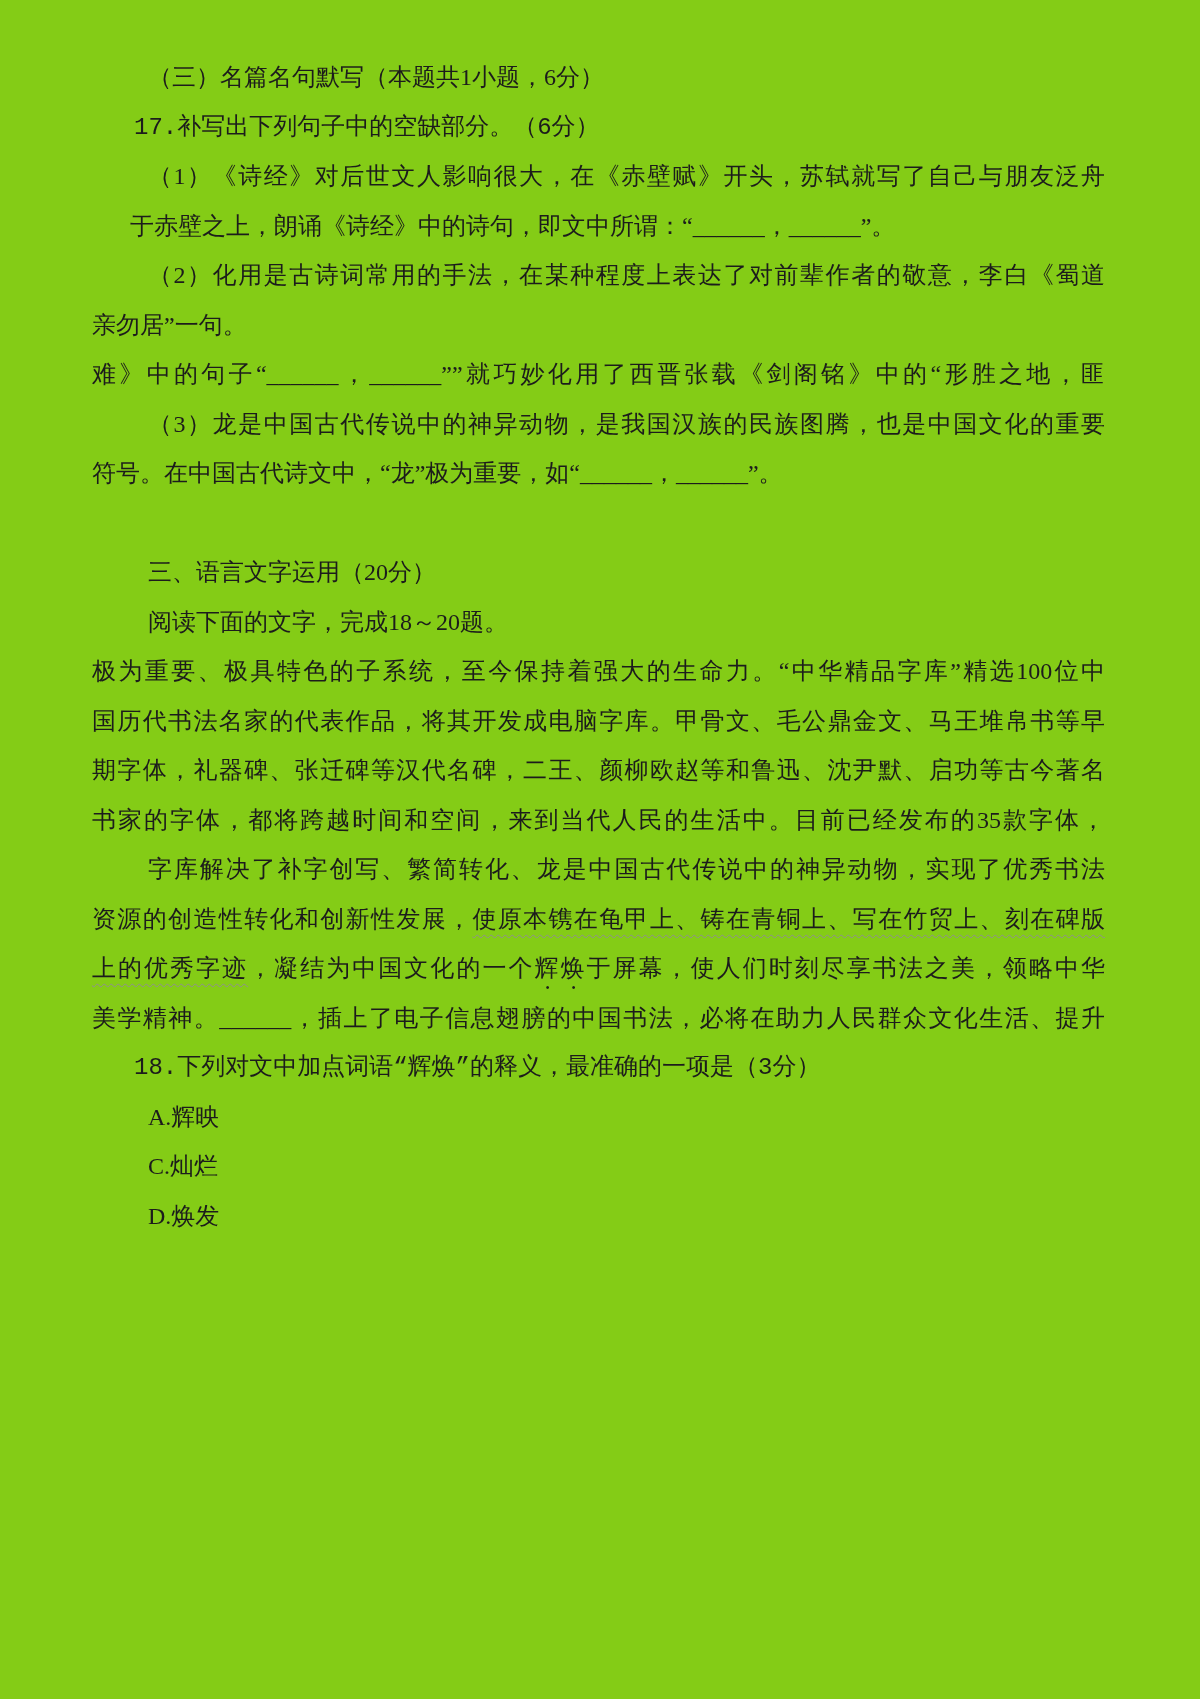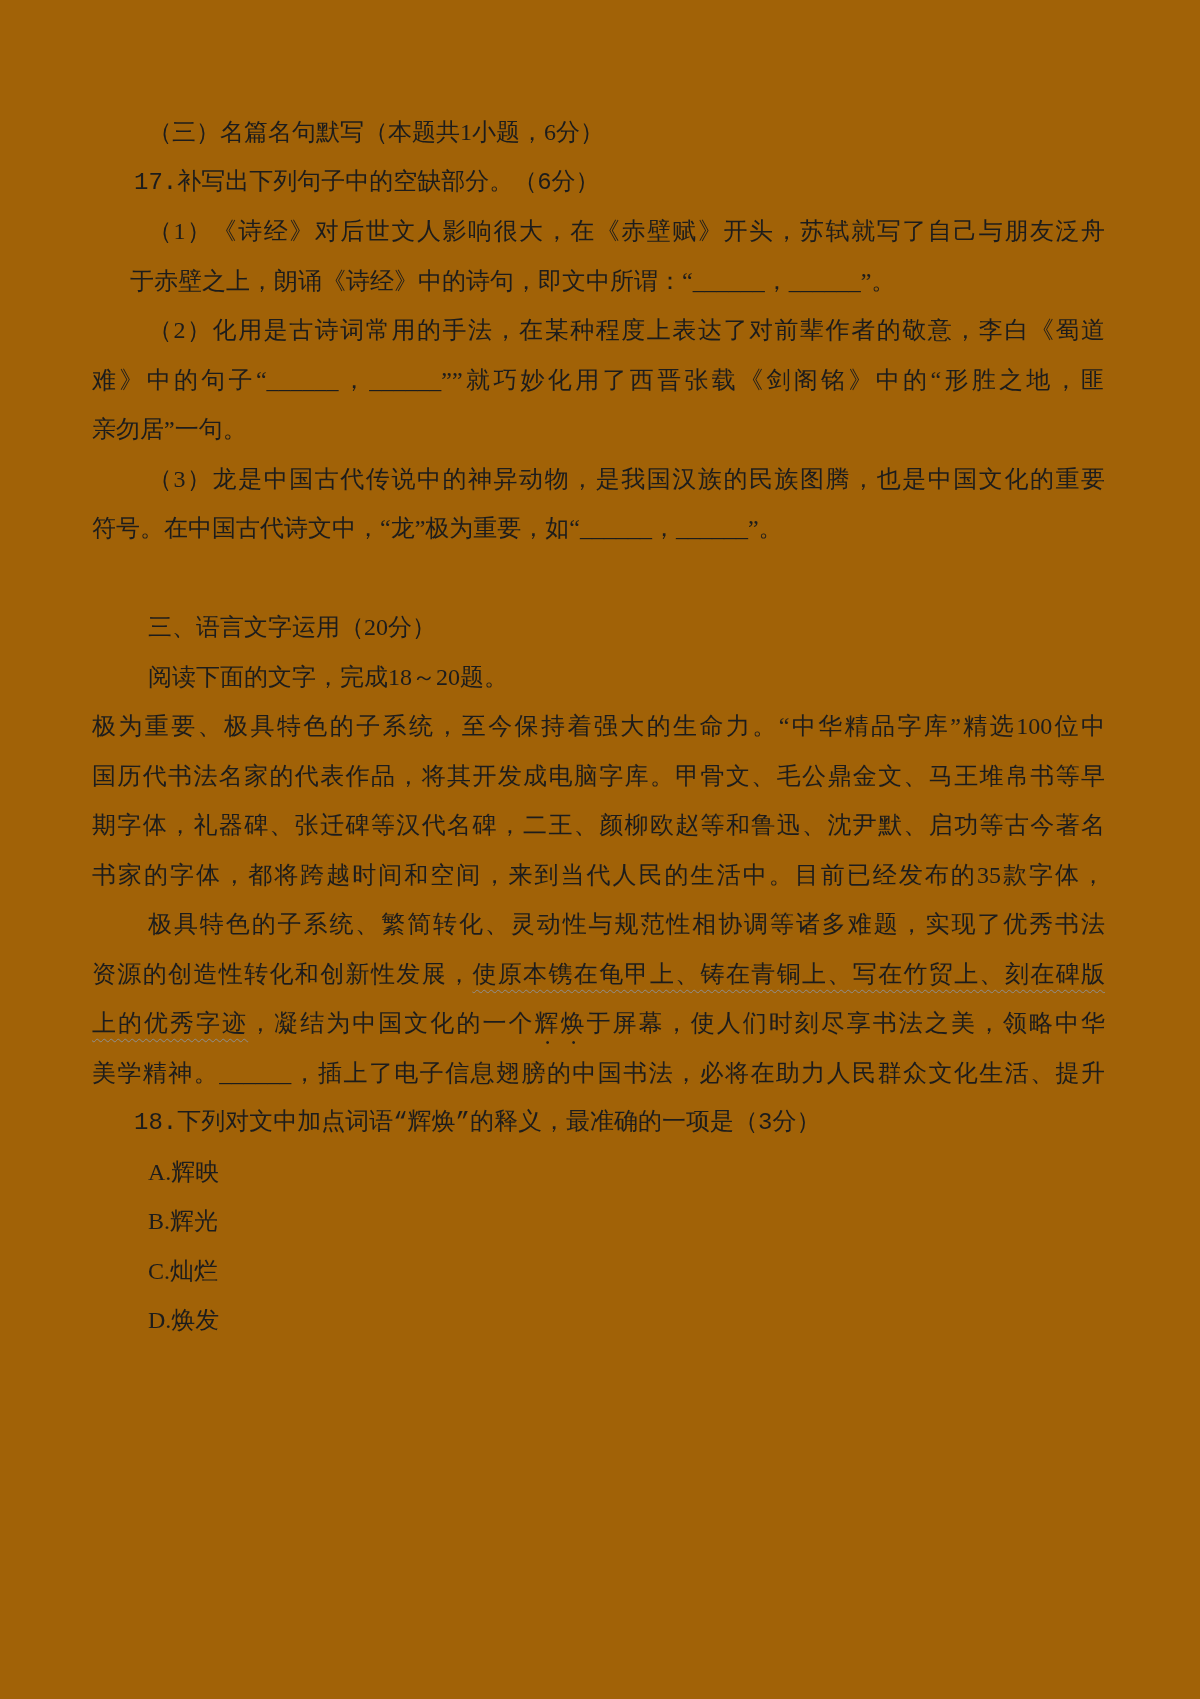--- a/index.html
+++ b/index.html
@@ -1,23 +1,23 @@
 <!DOCTYPE html>
 <html><head>
 <meta charset="utf-8">
 <style>
   html, body { margin: 0; padding: 0; background: #ffffff; }
   .page {
     position: relative;
     width: 1200px;
     height: 1699px;
     margin: 0 auto;
-    background: #a16207;
+    background: #84cc16;
     box-sizing: border-box;
-    padding: 108px 95px 0 92px;
+    padding: 53px 95px 0 92px;
     font-family: "Liberation Serif", "DejaVu Serif", serif;
     font-size: 24px;
     color: #1c1c1c;
     overflow: hidden;
   }
   .line {
     height: 49.5px;
     line-height: 49.5px;
     white-space: nowrap;
     overflow: visible;
@@ -52,40 +52,39 @@
 
 <div class="page">
 
   <div class="line ind">（三）名篇名句默写（本题共1小题，6分）</div>
   <div class="line ind-num">17.补写出下列句子中的空缺部分。（6分）</div>
 
   <div class="line ind just">（1）《诗经》对后世文人影响很大，在《赤壁赋》开头，苏轼就写了自己与朋友泛舟</div>
   <div class="line ind-sm">于赤壁之上，朗诵《诗经》中的诗句，即文中所谓：“______，______”。</div>
 
   <div class="line ind just">（2）化用是古诗词常用的手法，在某种程度上表达了对前辈作者的敬意，李白《蜀道</div>
+  <div class="line">亲勿居”一句。</div>
   <div class="line just">难》中的句子“______，______””就巧妙化用了西晋张载《剑阁铭》中的“形胜之地，匪</div>
-  <div class="line">亲勿居”一句。</div>
 
   <div class="line ind just">（3）龙是中国古代传说中的神异动物，是我国汉族的民族图腾，也是中国文化的重要</div>
   <div class="line">符号。在中国古代诗文中，“龙”极为重要，如“______，______”。</div>
 
   <div class="spacer"></div>
 
   <div class="line ind">三、语言文字运用（20分）</div>
   <div class="line ind">阅读下面的文字，完成18～20题。</div>
 
   <div class="line just">极为重要、极具特色的子系统，至今保持着强大的生命力。“中华精品字库”精选100位中</div>
   <div class="line just">国历代书法名家的代表作品，将其开发成电脑字库。甲骨文、毛公鼎金文、马王堆帛书等早</div>
   <div class="line just">期字体，礼器碑、张迁碑等汉代名碑，二王、颜柳欧赵等和鲁迅、沈尹默、启功等古今著名</div>
   <div class="line just">书家的字体，都将跨越时间和空间，来到当代人民的生活中。目前已经发布的35款字体，</div>
 
-  <div class="line ind just">极具特色的子系统、繁简转化、灵动性与规范性相协调等诸多难题，实现了优秀书法</div>
+  <div class="line ind just">字库解决了补字创写、繁简转化、龙是中国古代传说中的神异动物，实现了优秀书法</div>
   <div class="line just"><span>资源的创造性转化和创新性发展，</span><span class="wavy">使原本镌在龟甲上、铸在青铜上、写在竹贸上、刻在碑版</span></div>
   <div class="line just"><span class="wavy">上的优秀字迹</span><span>，凝结为中国文化的一个</span><span class="dots">辉焕</span><span>于屏幕，使人们时刻尽享书法之美，领略中华</span></div>
   <div class="line just">美学精神。______，插上了电子信息翅膀的中国书法，必将在助力人民群众文化生活、提升</div>
 
   <div class="line ind-num">18.下列对文中加点词语“辉焕”的释义，最准确的一项是（3分）</div>
   <div class="line ind">A.辉映</div>
-  <div class="line ind">B.辉光</div>
   <div class="line ind">C.灿烂</div>
   <div class="line ind">D.焕发</div>
 
 </div>
 
 </body></html>

